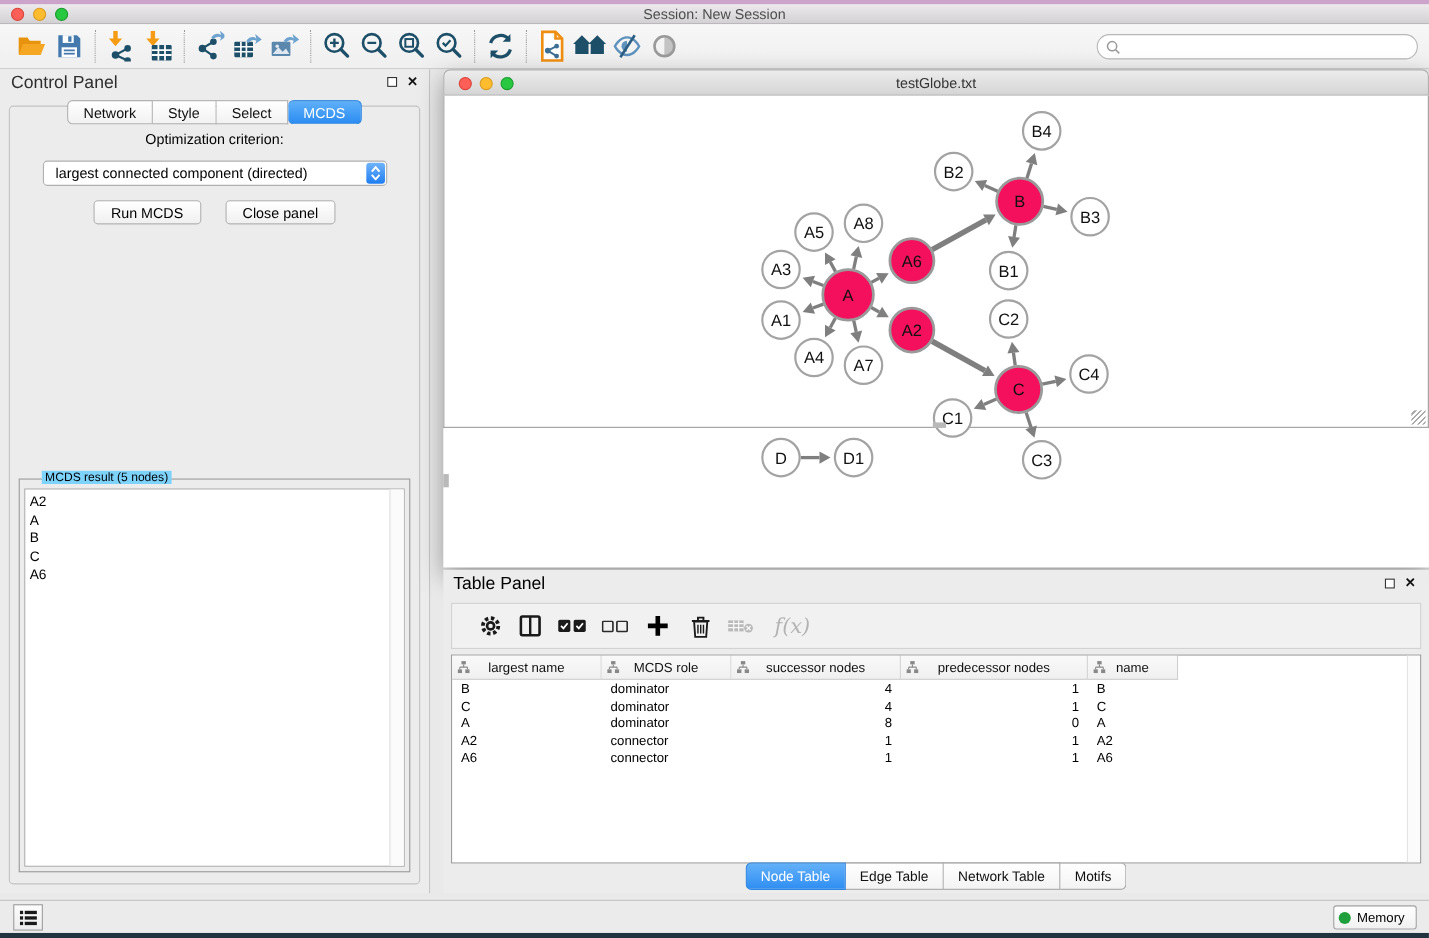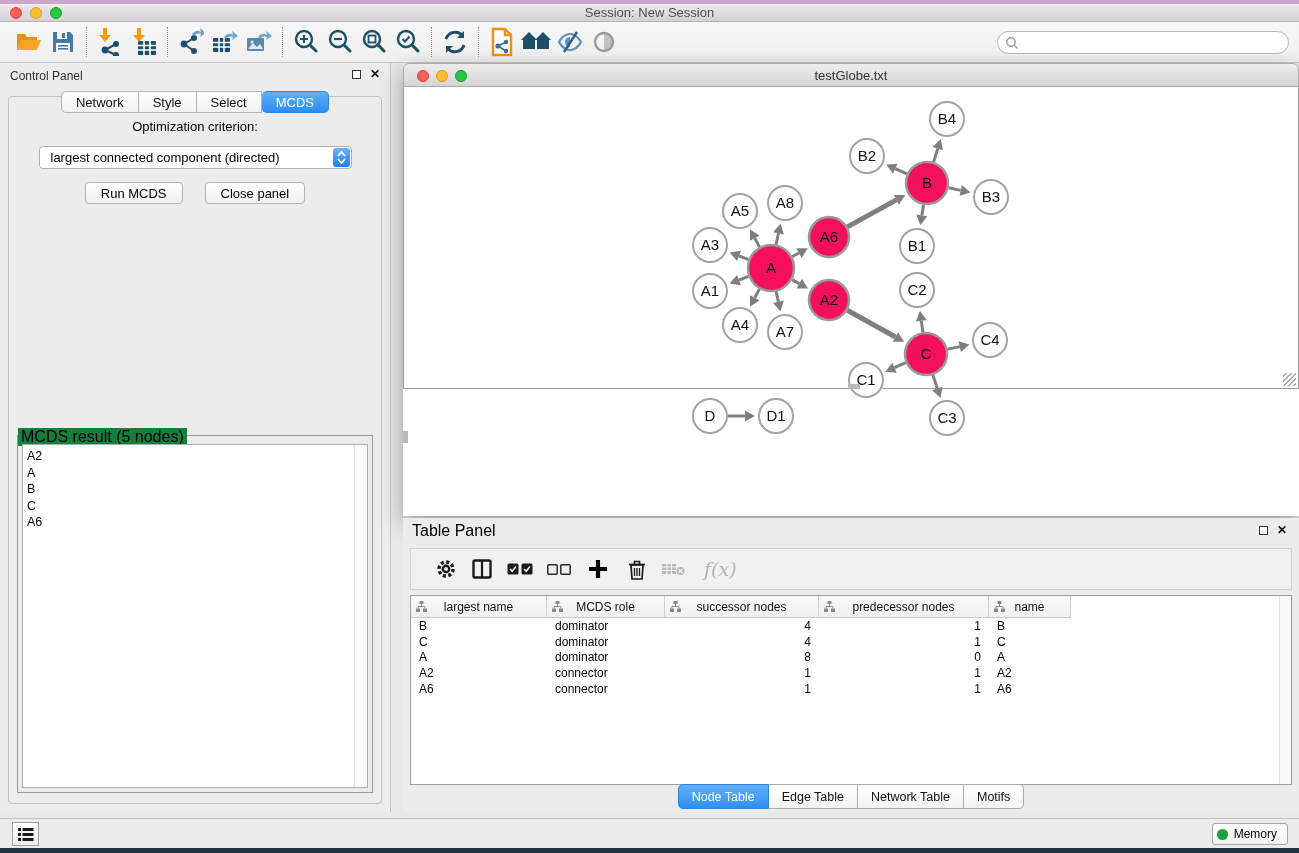--- a/index.html
+++ b/index.html
@@ -28,21 +28,21 @@
     background:#fff; border:1px solid #b7b7b7; border-radius:12px; display:flex; align-items:center; padding-left:7px; }
   .search-wrap input { border:none; outline:none; flex:1; font-size:12px; background:transparent; height:18px; }
 
   
   .main { position:absolute; left:0; top:63px; width:1299px; height:755px; background:#e9e9e9; }
 
   
   .control-panel { position:absolute; left:0; top:0; width:391px; height:749px;
     background:#ececec; border-right:1px solid #c6c6c6; }
   .panel-head { position:relative; height:26px; display:flex; align-items:center; padding:0 10px; }
-  .panel-head .ph-title { font-size:12px; color:#2e2e2e; }
+  .panel-head .ph-title { font-size:16px; color:#2e2e2e; }
   .panel-head .ph-icons { position:absolute; right:10px; top:6px; display:flex; gap:9px; align-items:center; }
   .float-box { width:9px; height:9px; border:1.5px solid #333; background:#fff; }
   .close-x { font-size:12px; font-weight:bold; color:#111; line-height:10px; }
   .cp-tabs { display:flex; justify-content:center; margin-top:2px; position:relative; z-index:2; }
   .cp-tab { height:22px; padding:0 14px; font-size:13px; color:#111; background:linear-gradient(#ffffff,#f2f2f2);
     border:1px solid #b3b3b3; border-left:none; display:flex; align-items:center; }
   .cp-tab:first-child { border-left:1px solid #b3b3b3; border-radius:5px 0 0 5px; }
   .cp-tab:last-child { border-radius:0 5px 5px 0; }
   .cp-tab.active { background:linear-gradient(#5fb0f9,#2c8df2); color:#fff; border-color:#2f86e0; border-radius:5px; }
   .cp-content { position:absolute; left:8px; right:8px; top:33px; bottom:8px;
@@ -50,21 +50,21 @@
   .opt-label { text-align:center; margin-top:22px; font-size:13px; color:#000; }
   .dropdown { position:relative; margin:12px auto 0; width:313px; height:23px; background:#fff;
     border:1px solid #b0b0b0; border-radius:4px; display:flex; align-items:center; }
   .dropdown .dd-text { font-size:13px; padding-left:11px; color:#000; flex:1; white-space:nowrap; overflow:hidden; }
   .dd-stepper { position:absolute; right:1px; top:1px; width:17px; height:19px; border-radius:3px;
     background:linear-gradient(#6fb4fa,#1f7df1); display:flex; flex-direction:column; align-items:center; justify-content:center; gap:1px; }
   .btn-row { display:flex; justify-content:center; gap:22px; margin-top:13px; }
   .mac-btn { height:22px; padding:0 15px; font-size:13px; color:#000; background:linear-gradient(#ffffff,#f0f0f0);
     border:1px solid #b3b3b3; border-radius:4px; display:flex; align-items:center; }
   .result-fieldset { position:absolute; left:8px; right:8px; top:338px; bottom:10px; border:1px solid #9a9a9a; }
-  .result-legend { position:absolute; top:-8px; left:0; background:#15803d; padding:0 3px; font-size:16px; color:#000; }
+  .result-legend { position:absolute; top:-8px; left:20px; background:#7dd3fc; padding:0 3px; font-size:11px; color:#000; }
   .result-list { position:absolute; left:4px; right:4px; top:8px; bottom:4px; background:#fff; border:1px solid #adadad; display:flex; }
   .result-items { flex:1; padding:3px 0 0 4px; font-size:12.5px; color:#000; line-height:16.5px; }
   .result-scroll { width:13px; background:#fbfbfb; border-left:1px solid #e0e0e0; }
 
   
   .net-window { position:absolute; left:403px; top:0; width:896px; height:453px;
     border-radius:6px 6px 0 0; box-shadow:0 8px 22px rgba(0,0,0,.35); background:#fff; }
   .net-titlebar { height:24px; background:linear-gradient(#ececec,#d5d5d5); border:1px solid #a9a9a9;
     border-radius:6px 6px 0 0; position:relative; display:flex; align-items:center; }
   .net-dots { position:absolute; left:13px; top:6px; display:flex; gap:7px; }

